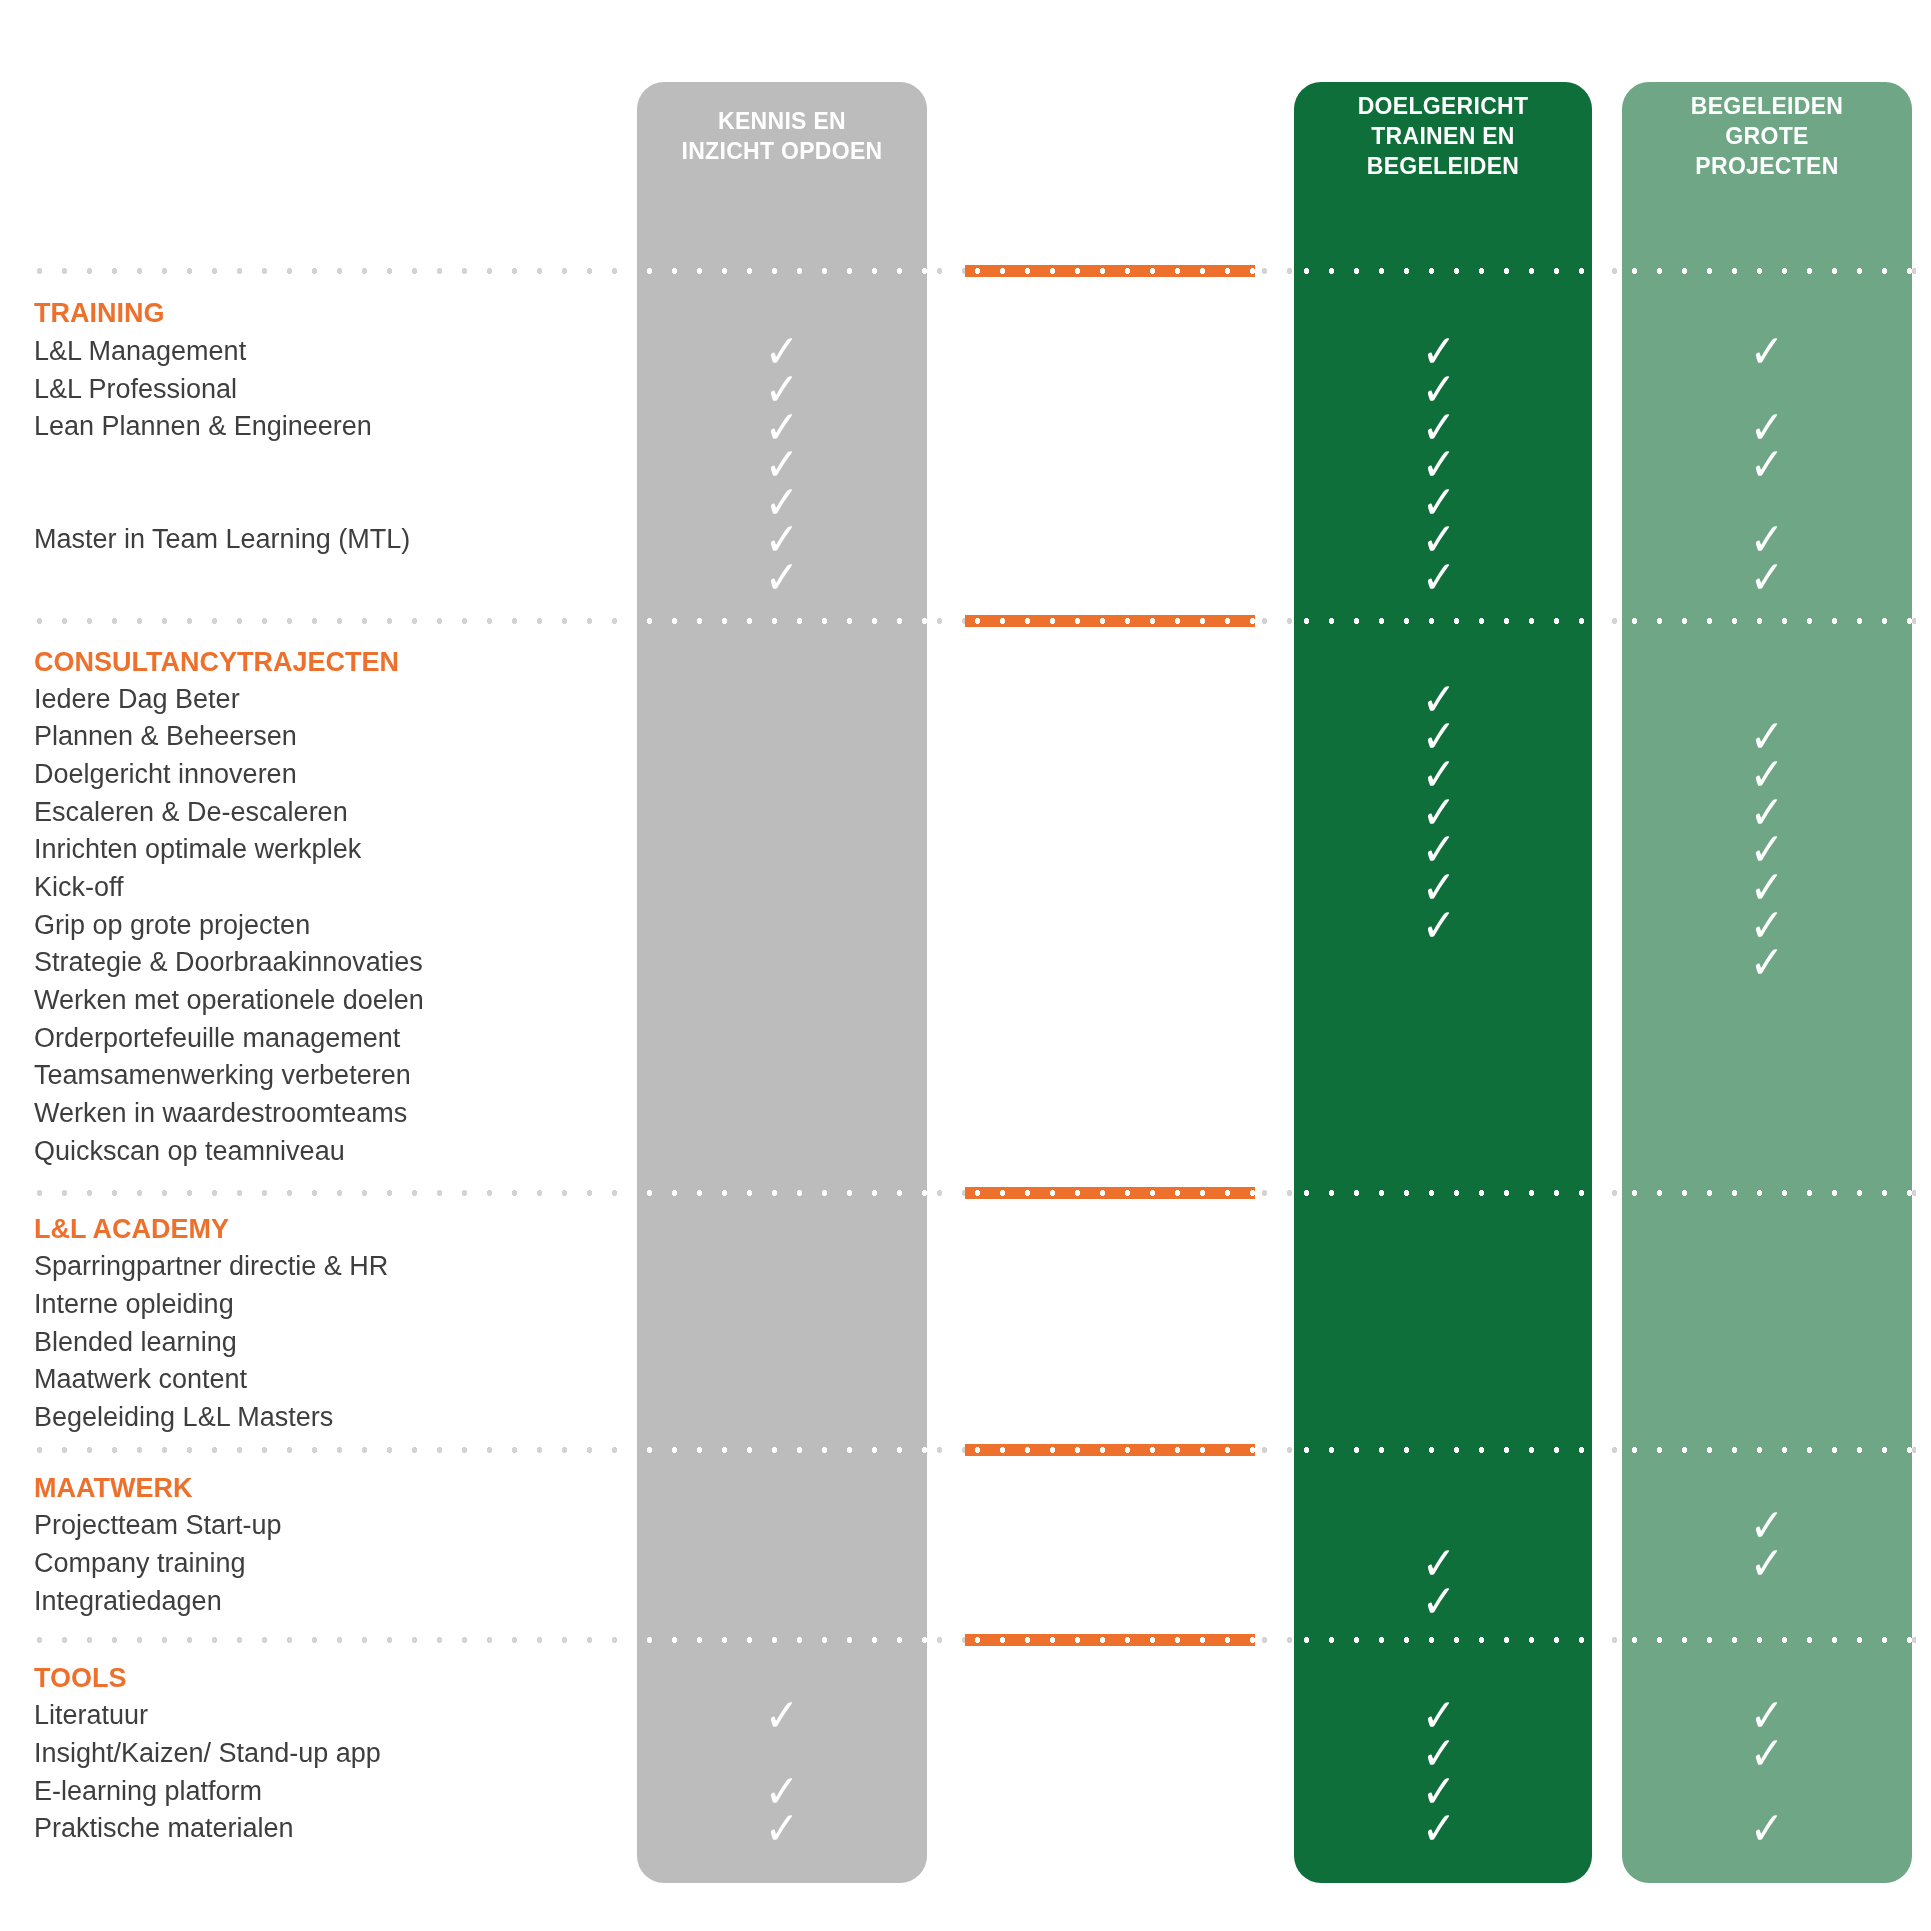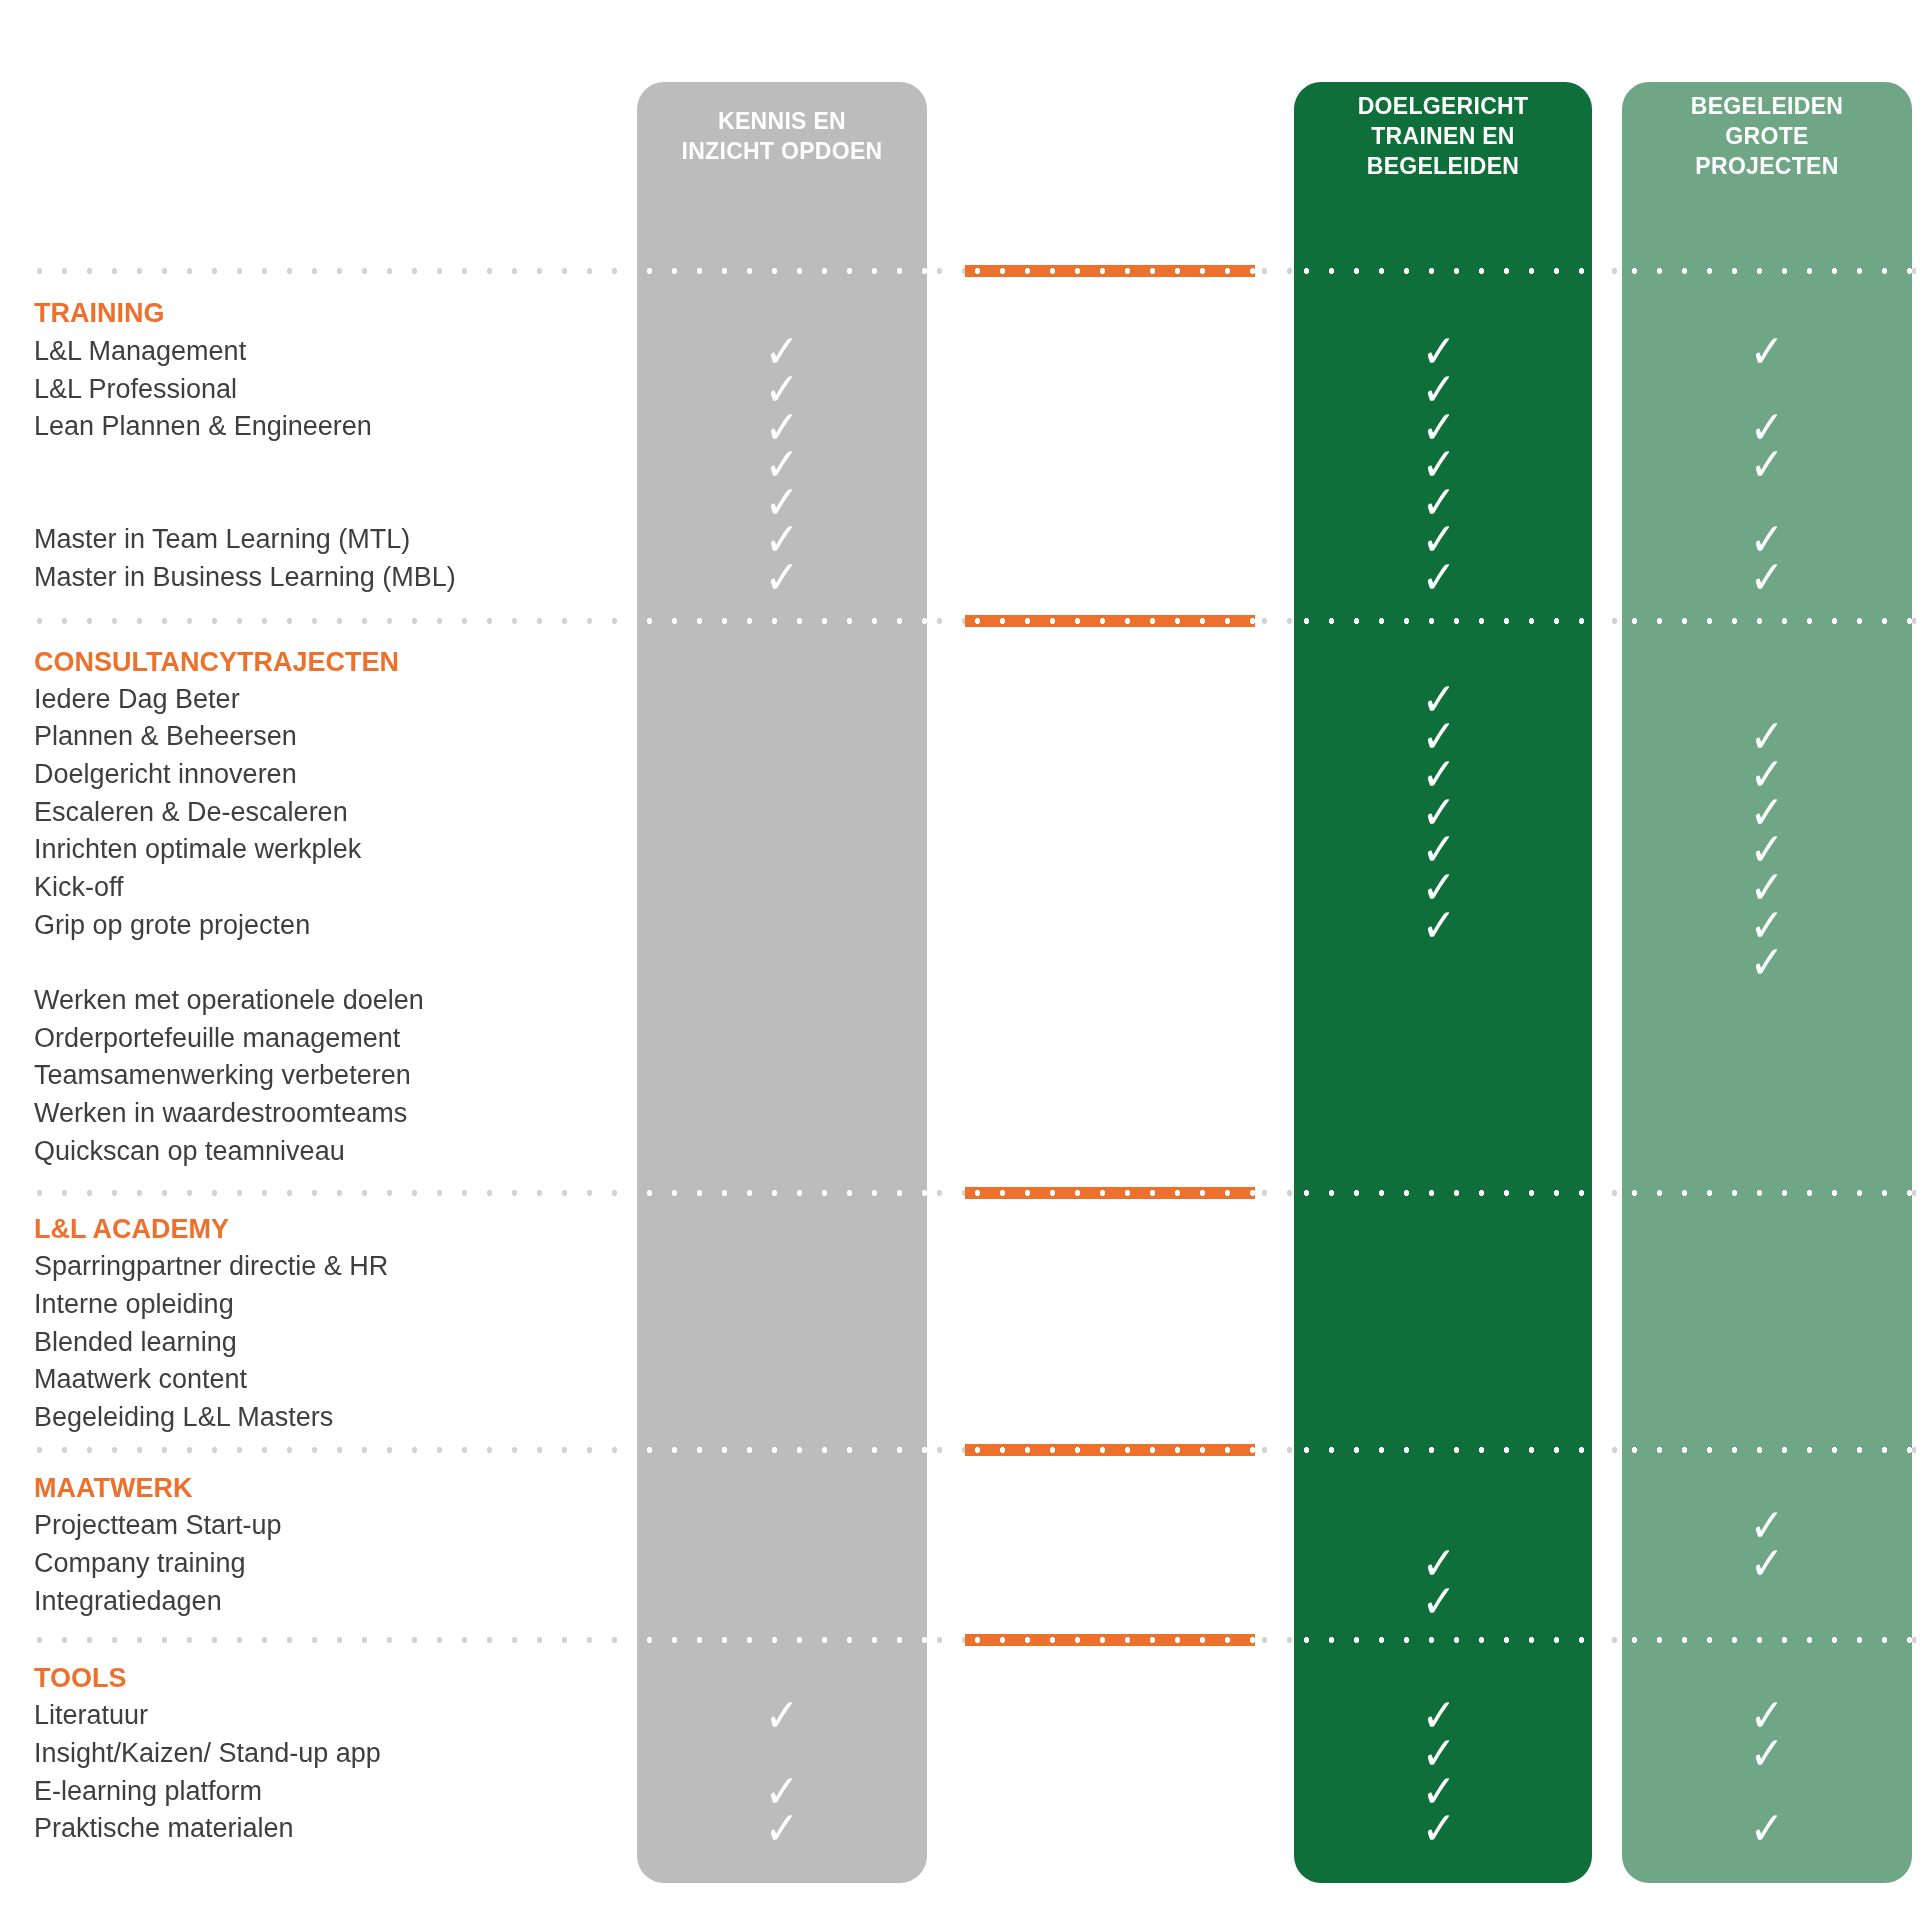--- a/index.html
+++ b/index.html
@@ -83,21 +83,20 @@
       <i class="seg bg-orange" style="left:938px"></i>
       <i class="seg bg-green" style="left:1267px"></i>
       <i class="seg bg-sage" style="left:1595px"></i>
     </div>
 
   <div class="stt" style="top:294px">TRAINING</div>
   <div class="lbl" style="top:332px">L&amp;L Management</div>
   <div class="lbl" style="top:370px">L&amp;L Professional</div>
   <div class="lbl" style="top:407px">Lean Plannen &amp; Engineeren</div>
   <div class="lbl" style="top:520px">Master in Team Learning (MTL)</div>
-  <div class="lbl" style="top:558px">Master in Business Learning (MBL)</div>
   <span class="chk" style="left:637px;top:330px" data-on="true">✓</span>
   <span class="chk" style="left:966px;top:330px" data-on="true">✓</span>
   <span class="chk" style="left:1294px;top:330px" data-on="true">✓</span>
   <span class="chk" style="left:1622px;top:330px" data-on="true">✓</span>
   <span class="chk" style="left:637px;top:368px" data-on="true">✓</span>
   <span class="chk" style="left:966px;top:368px" data-on="true">✓</span>
   <span class="chk" style="left:1294px;top:368px" data-on="true">✓</span>
 
   <span class="chk" style="left:637px;top:406px" data-on="true">✓</span>
   <span class="chk" style="left:966px;top:406px" data-on="true">✓</span>
@@ -121,20 +120,21 @@
   <span class="chk" style="left:1622px;top:556px" data-on="true">✓</span>
 
   <div class="stt" style="top:643px">CONSULTANCYTRAJECTEN</div>
   <div class="lbl" style="top:680px">Iedere Dag Beter</div>
   <div class="lbl" style="top:717px">Plannen &amp; Beheersen</div>
   <div class="lbl" style="top:755px">Doelgericht innoveren</div>
   <div class="lbl" style="top:793px">Escaleren &amp; De-escaleren</div>
   <div class="lbl" style="top:830px">Inrichten optimale werkplek</div>
   <div class="lbl" style="top:868px">Kick-off</div>
   <div class="lbl" style="top:906px">Grip op grote projecten</div>
+  <div class="lbl" style="top:943px">Strategie &amp; Doorbraakinnovaties</div>
   <div class="lbl" style="top:981px">Werken met operationele doelen</div>
   <div class="lbl" style="top:1019px">Orderportefeuille management</div>
   <div class="lbl" style="top:1056px">Teamsamenwerking verbeteren</div>
   <div class="lbl" style="top:1094px">Werken in waardestroomteams</div>
   <div class="lbl" style="top:1132px">Quickscan op teamniveau</div>
 
   <span class="chk" style="left:1294px;top:678px" data-on="true">✓</span>
 
   <span class="chk" style="left:1294px;top:715px" data-on="true">✓</span>
   <span class="chk" style="left:1622px;top:715px" data-on="true">✓</span>

